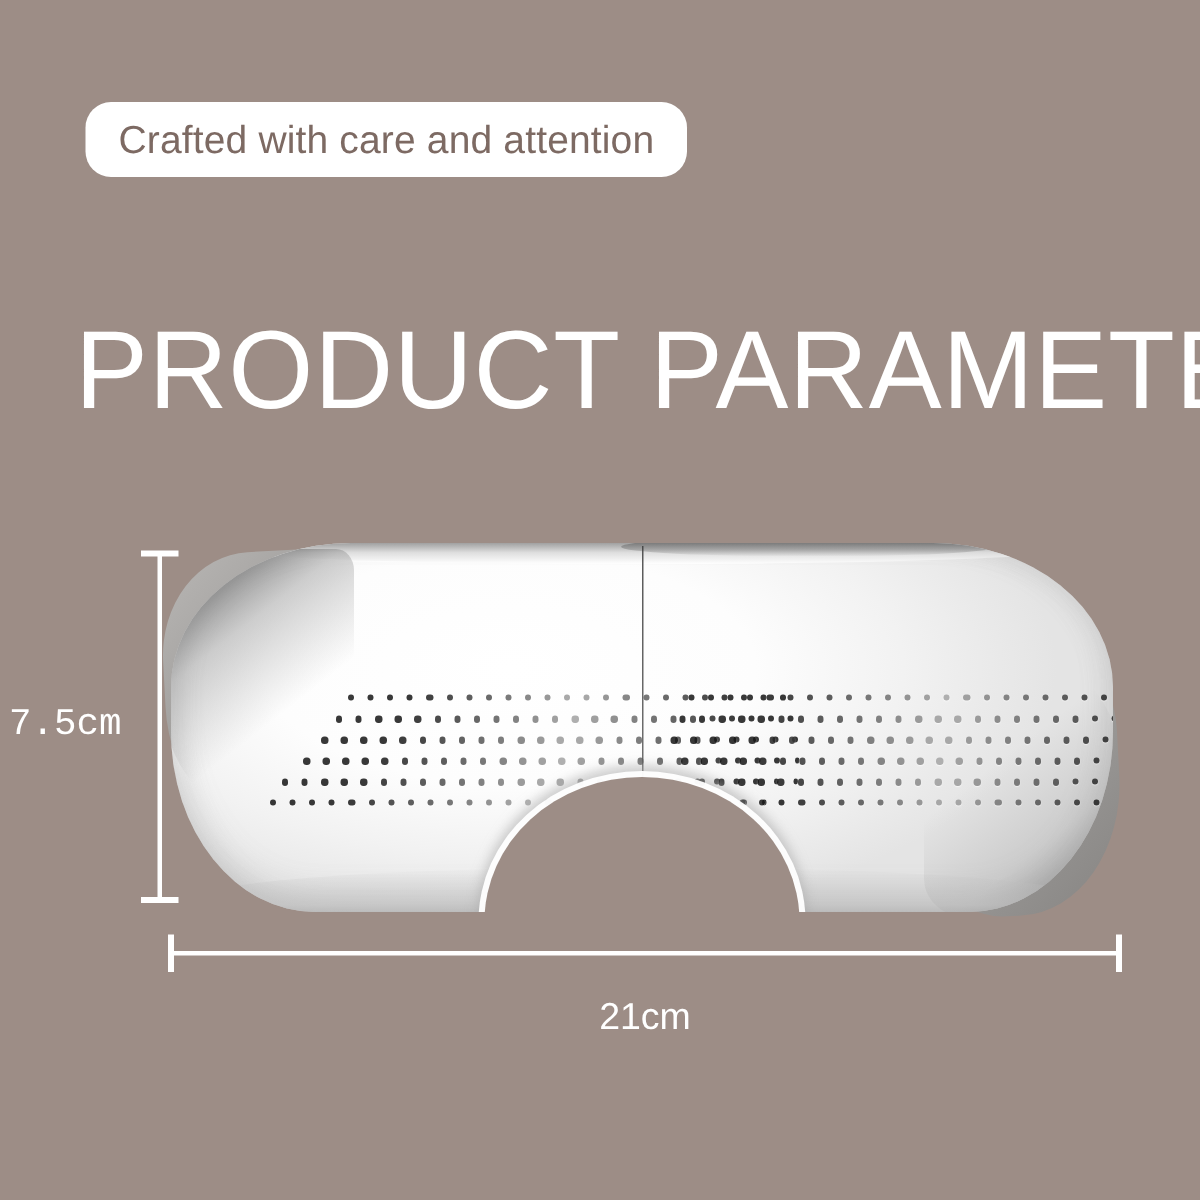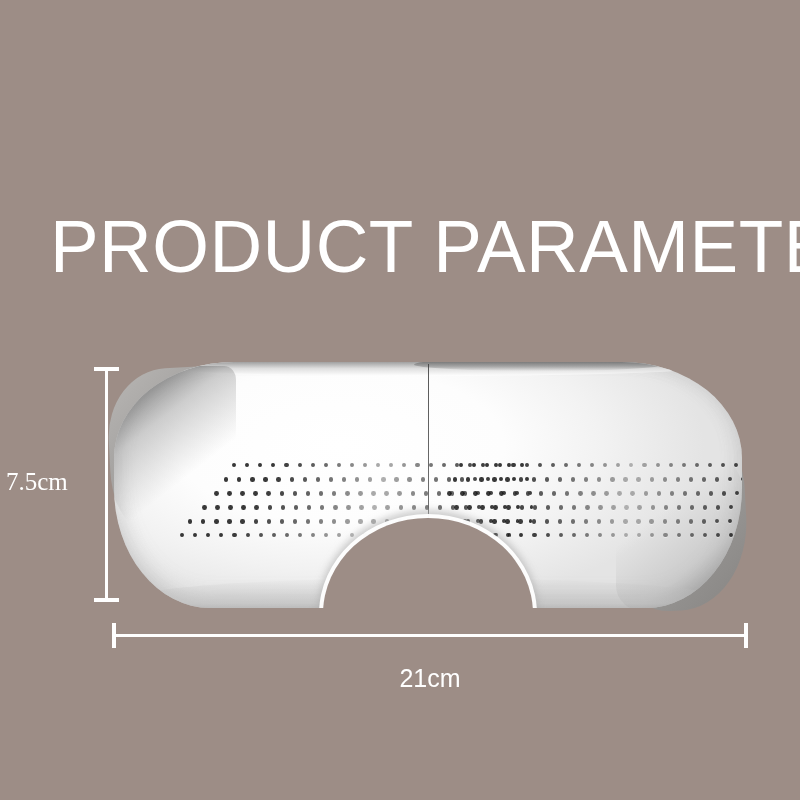--- a/index.html
+++ b/index.html
@@ -240,39 +240,42 @@
     top: 623px;
     width: 4px;
     height: 25px;
   }
   #dim-height-label {
     position: absolute;
     left: 6px;
     top: 468px;
     font-size: 25px;
     color: #ffffff;
-    font-family: Liberation Serif, serif;
+    font-family: Liberation Mono, monospace;
     white-space: nowrap;
   }
   #dim-width-label {
     position: absolute;
     left: 0;
     top: 664px;
     width: 860px;
     text-align: center;
     font-size: 25px;
     color: #ffffff;
     font-family: "Liberation Sans", sans-serif;
   }
 </style>
 </head>
 <body>
 
 <div id="page">
 
+  <div id="tagline-badge">
+    <span id="tagline-text">Crafted with care and attention</span>
+  </div>
 
   <h1 id="page-title">PRODUCT PARAMETERS</h1>
 
   <div id="product-figure">
     <div class="side-arm" id="side-arm-left"></div>
     <div class="side-arm" id="side-arm-right"></div>
 
     <div id="device-shell">
       <div id="top-rim"></div>
       <div id="top-rim-shade"></div>

